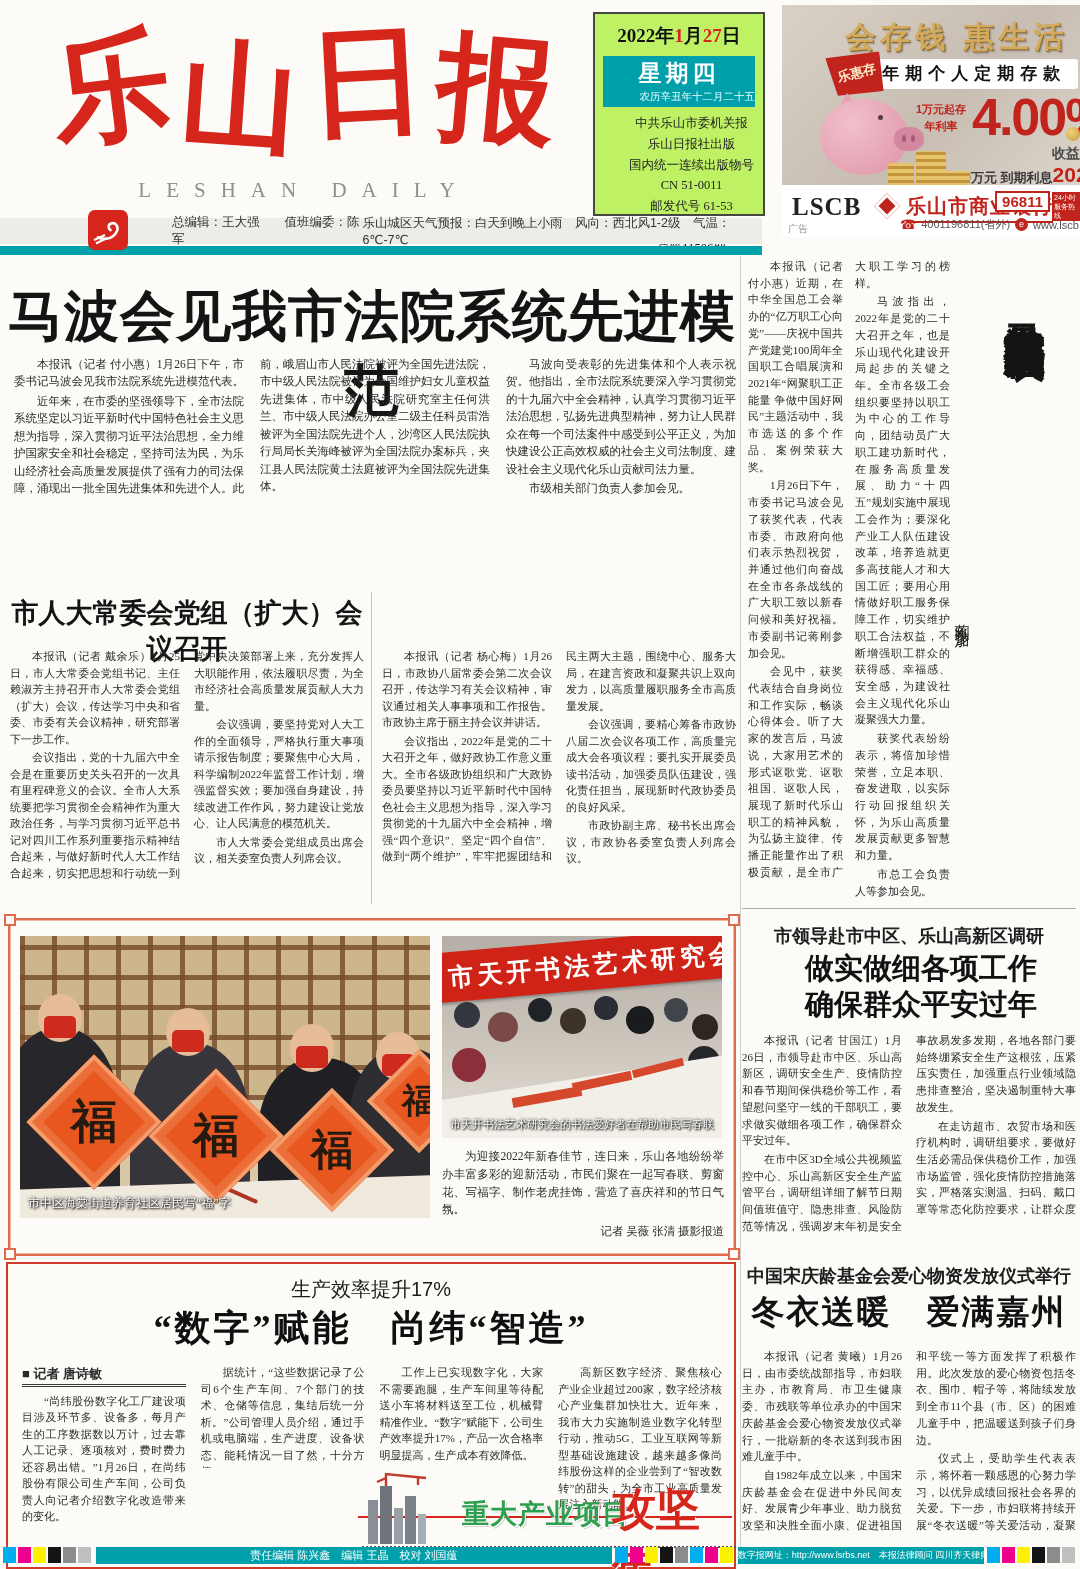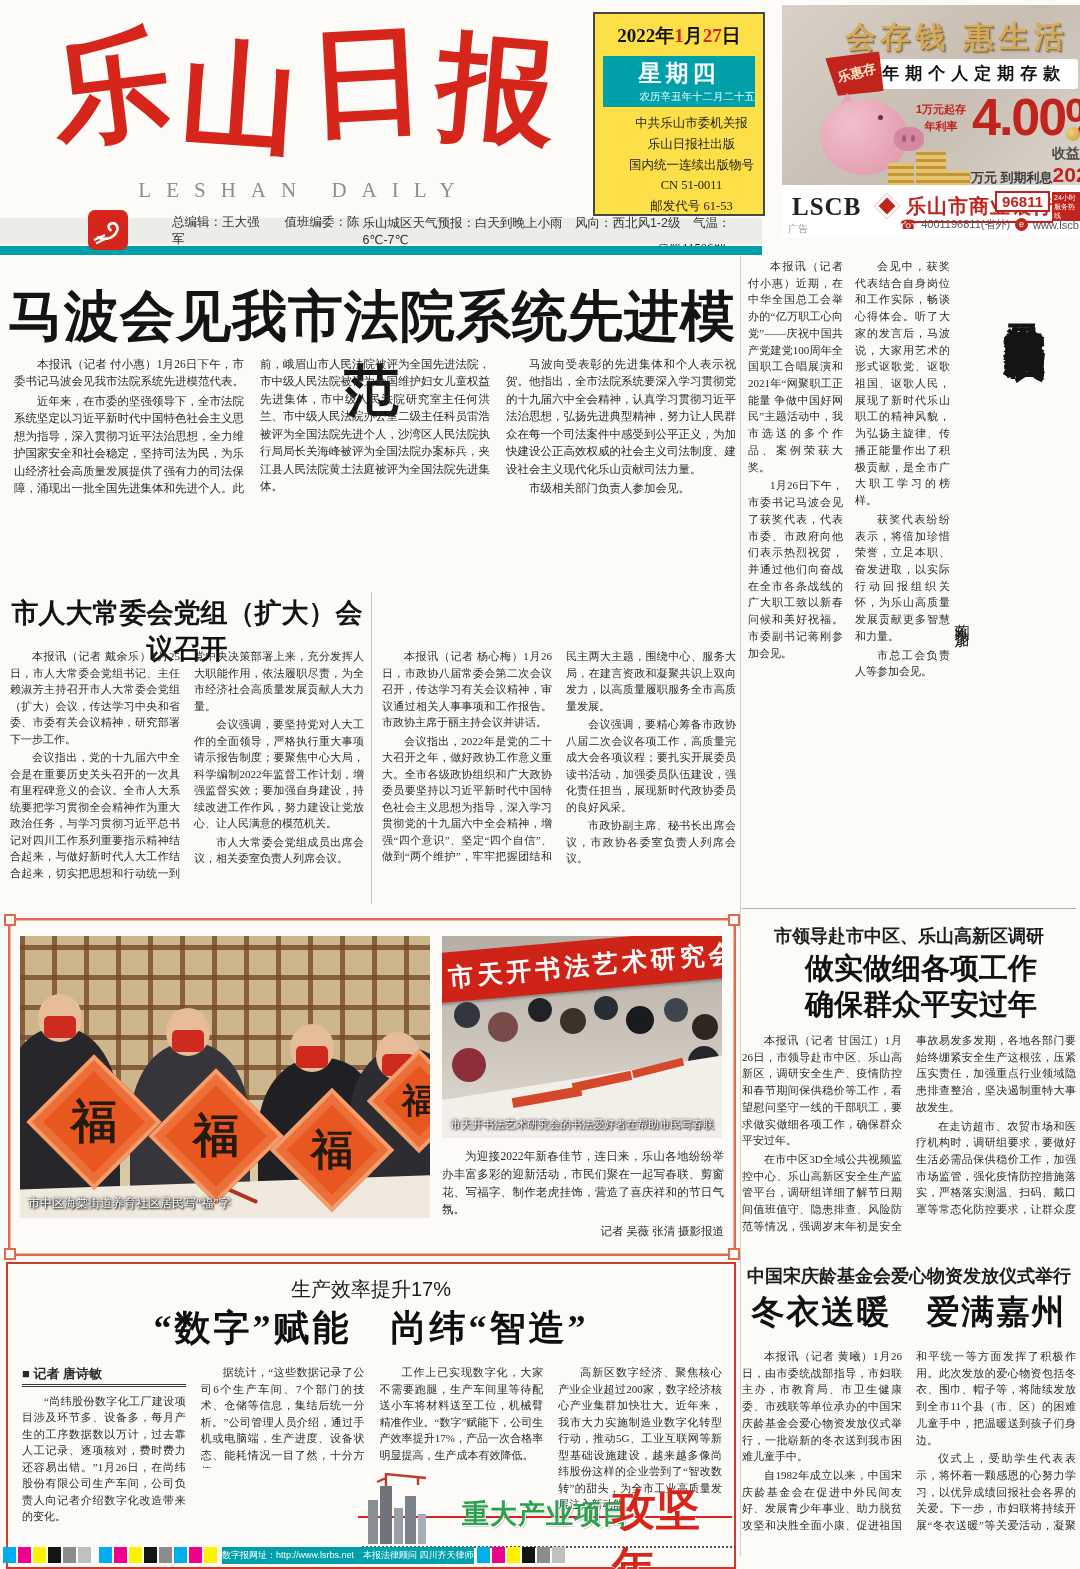--- a/index.html
+++ b/index.html
@@ -19,21 +19,21 @@
   .masthead{left:38px;top:18px;width:532px;height:158px;display:flex;justify-content:center;gap:10px;}
   .mc{font-size:118px;line-height:1.1;font-weight:bold;color:var(--red);}
   .mc:nth-child(1){transform:rotate(-7deg) translateY(6px);}
   .mc:nth-child(2){transform:rotate(4deg) translateY(16px);}
   .mc:nth-child(3){transform:rotate(-3deg);}
   .mc:nth-child(4){transform:rotate(5deg) translateY(8px);}
   .masthead-sub{left:38px;top:178px;width:532px;text-align:center;letter-spacing:15px;
                 color:#8f8f8f;font-size:21px;}
 
   
-  .datebox{left:593px;top:12px;width:172px;height:204px;border:2px solid #474747;background:#fde047;text-align:center;}
+  .datebox{left:593px;top:12px;width:172px;height:204px;border:2px solid #474747;background:#bef264;text-align:center;}
   .db-date{font-size:19px;font-weight:bold;padding:9px 0 7px 0;color:#111;}
   .db-date .num{color:var(--red);}
   .db-teal{background:var(--teal);color:#fff;margin:0 8px;padding:2px 0 3px 0;}
   .db-week{font-size:23px;font-weight:bold;letter-spacing:4px;}
   .db-lunar{font-size:10.5px;color:#e8feff;margin-top:1px;text-align:right;}
   .db-lines{font-size:12.5px;line-height:1.5;padding-top:7px;color:#222;}
 
   
   .ad{left:770px;top:5px;width:350px;height:232px;overflow:hidden;
       background:linear-gradient(135deg,#d9d1c7,#c7bdb2 45%,#e6dfd6);margin-left:12px;}
@@ -292,20 +292,21 @@
       <p class="para">会议强调，要精心筹备市政协八届二次会议各项工作，高质量完成大会各项议程；要扎实开展委员读书活动，加强委员队伍建设，强化责任担当，展现新时代政协委员的良好风采。</p>
       <p class="para">市政协副主席、秘书长出席会议，市政协各委室负责人列席会议。</p>
     </div>
 
   <div class="abs gutter" style="left:740px;top:256px;height:1300px;"></div>
 
   <div class="abs award-body jtext">
       <p class="para">本报讯（记者 付小惠）近期，在中华全国总工会举办的“亿万职工心向党”——庆祝中国共产党建党100周年全国职工合唱展演和2021年“网聚职工正能量 争做中国好网民”主题活动中，我市选送的多个作品、案例荣获大奖。</p>
       <p class="para">1月26日下午，市委书记马波会见了获奖代表，代表市委、市政府向他们表示热烈祝贺，并通过他们向奋战在全市各条战线的广大职工致以新春问候和美好祝福。市委副书记蒋刚参加会见。</p>
       <p class="para">会见中，获奖代表结合自身岗位和工作实际，畅谈心得体会。听了大家的发言后，马波说，大家用艺术的形式讴歌党、讴歌祖国、讴歌人民，展现了新时代乐山职工的精神风貌，为弘扬主旋律、传播正能量作出了积极贡献，是全市广大职工学习的榜样。</p>
+      <p class="para">马波指出，2022年是党的二十大召开之年，也是乐山现代化建设开局起步的关键之年。全市各级工会组织要坚持以职工为中心的工作导向，团结动员广大职工建功新时代，在服务高质量发展、助力“十四五”规划实施中展现工会作为；要深化产业工人队伍建设改革，培养造就更多高技能人才和大国工匠；要用心用情做好职工服务保障工作，切实维护职工合法权益，不断增强职工群众的获得感、幸福感、安全感，为建设社会主义现代化乐山凝聚强大力量。</p>
       <p class="para">获奖代表纷纷表示，将倍加珍惜荣誉，立足本职、奋发进取，以实际行动回报组织关怀，为乐山高质量发展贡献更多智慧和力量。</p>
       <p class="para">市总工会负责人等参加会见。</p>
     </div>
   <div class="abs award-participant">蒋刚参加</div>
   <div class="abs award-headline sans">马波会见我市获得全国总工会奖项代表</div>
 
   <div class="abs hline" style="left:742px;top:908px;width:334px;"></div>
   <div class="abs kicker sans" style="left:742px;top:924px;width:334px;">市领导赴市中区、乐山高新区调研</div>
   <div class="abs serifhead" style="left:742px;top:950px;width:334px;font-size:29px;line-height:1.25;padding-left:24px;">
     <div>做实做细各项工作</div>
@@ -428,20 +429,21 @@
 
   <div class="abs footer sans">
     <div class="swgroup">
         <span class="sw" style="background: rgb(0, 174, 239);"></span>
         <span class="sw" style="background: rgb(236, 0, 140);"></span>
         <span class="sw" style="background: rgb(255, 242, 0);"></span>
         <span class="sw" style="background: rgb(20, 20, 20);"></span>
         <span class="sw" style="background: rgb(140, 140, 140);"></span>
         <span class="sw" style="background: rgb(191, 191, 191);"></span>
       </div>
+    <div class="creditbar left">责任编辑 陈兴鑫　编辑 王晶　校对 刘国蕴</div>
     <div class="swgroup">
         <span class="sw" style="background: rgb(0, 174, 239);"></span>
         <span class="sw" style="background: rgb(236, 0, 140);"></span>
         <span class="sw" style="background: rgb(255, 242, 0);"></span>
         <span class="sw" style="background: rgb(20, 20, 20);"></span>
         <span class="sw" style="background: rgb(140, 140, 140);"></span>
         <span class="sw" style="background: rgb(0, 174, 239);"></span>
         <span class="sw" style="background: rgb(236, 0, 140);"></span>
         <span class="sw" style="background: rgb(255, 242, 0);"></span>
       </div>

